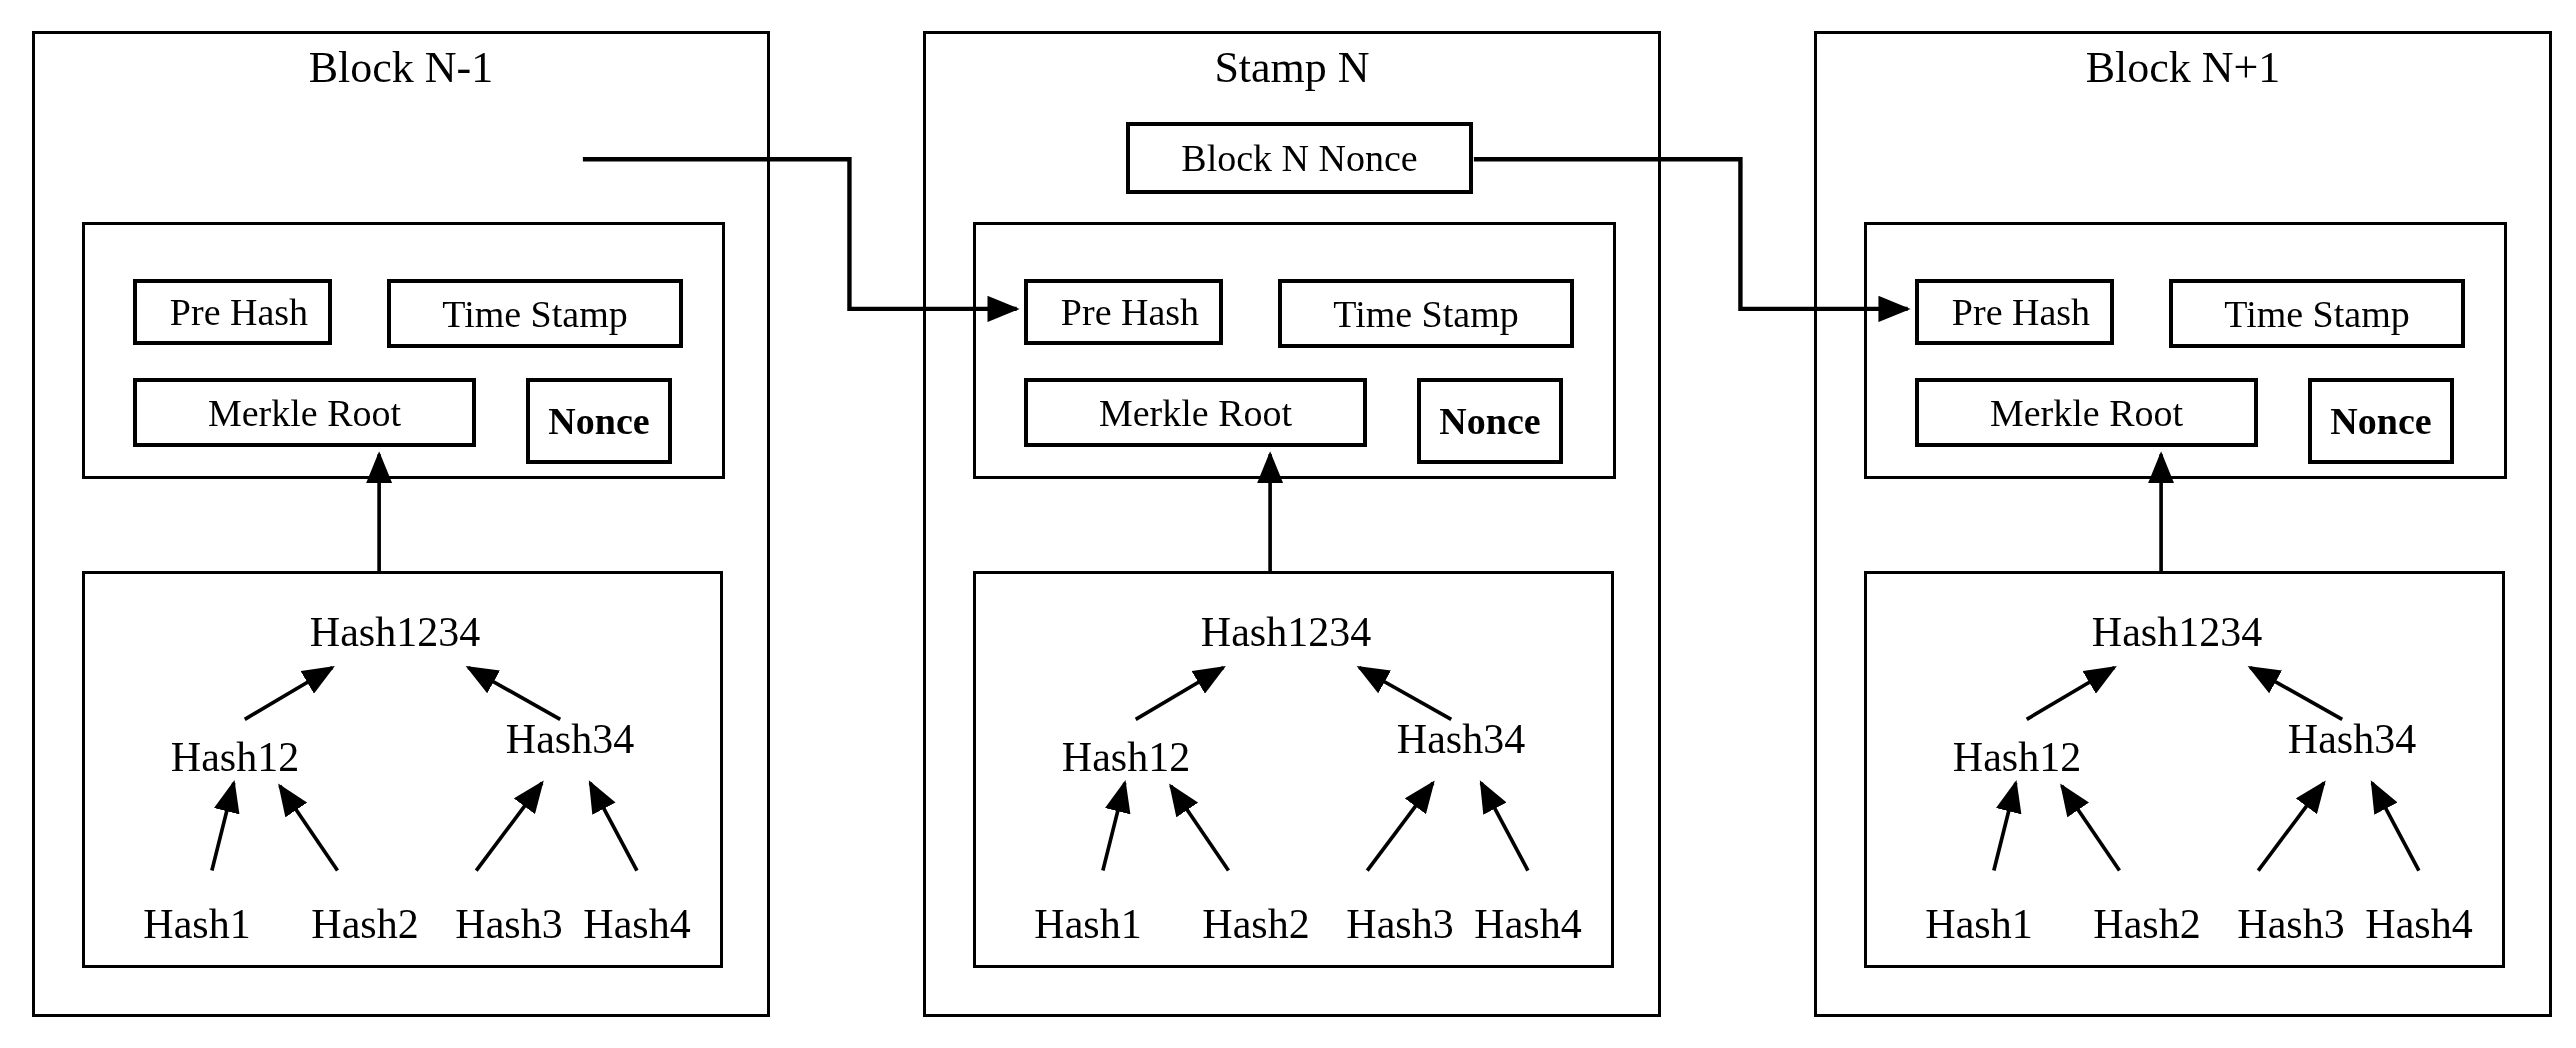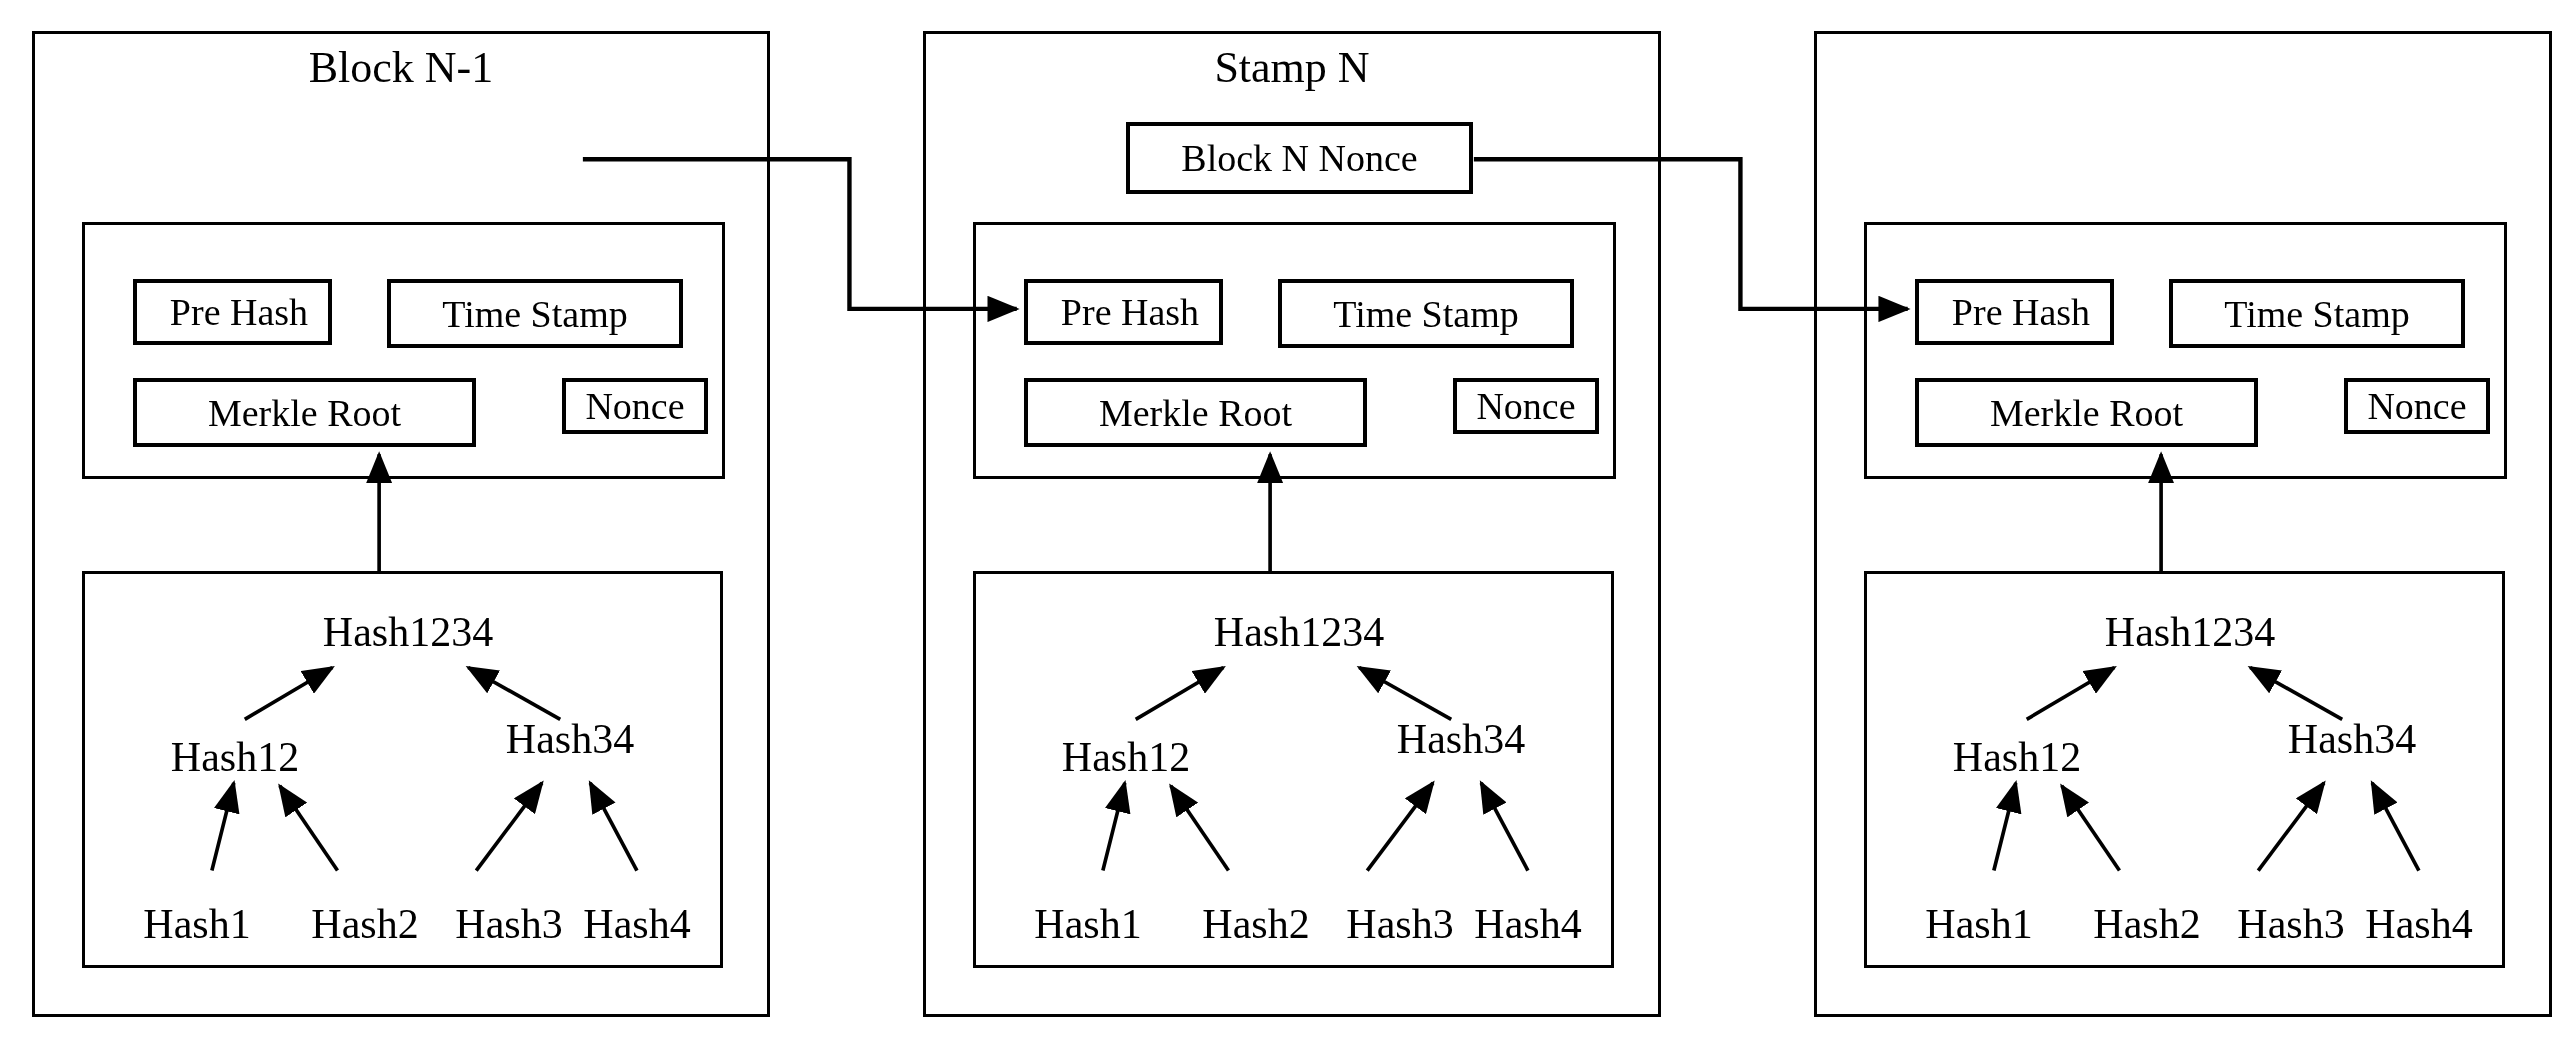--- a/index.html
+++ b/index.html
@@ -8,24 +8,24 @@
   .block{position:absolute;top:31px;width:738px;height:986px;border:3.7px solid #000;box-sizing:border-box;background:#fff;}
   #block-0{left:32px;} #block-1{left:923px;} #block-2{left:1814px;}
   .block-title{position:absolute;left:0;top:13px;width:100%;text-align:center;font-size:44px;line-height:42px;white-space:nowrap;}
   .box{position:absolute;box-sizing:border-box;border:4.4px solid #000;display:flex;align-items:center;justify-content:center;
        font-size:38px;line-height:1;white-space:nowrap;background:#fff;}
   .hash-box{left:200px;top:88px;width:347px;height:72px;}
   .header-box{position:absolute;box-sizing:border-box;left:47px;top:188px;width:643px;height:257px;border:3.7px solid #000;background:#fff;}
   .pre-hash-box{left:48px;top:54px;width:199px;height:66px;padding-left:13px;}
   .time-stamp-box{left:302px;top:54px;width:296px;height:69px;}
   .merkle-root-box{left:48px;top:153px;width:343px;height:69px;}
-  .nonce-box{left:477px;top:153px;width:146px;height:56px;}
+  .nonce-box{left:441px;top:153px;width:146px;height:86px;font-weight:bold;}
   .merkle-box{position:absolute;box-sizing:border-box;left:47px;top:537px;width:641px;height:397px;border:3.7px solid #000;background:#fff;}
   .tree-label{position:absolute;transform:translate(-50%,-50%);font-size:42px;line-height:1;white-space:nowrap;}
-  .n-root{left:310px;top:58px;margin-left:13px;}
+  .n-root{left:310px;top:58px;}
   .n-h12{left:150px;top:183px;} .n-h34{left:485px;top:165px;}
   .n-l1{left:112px;top:350px;} .n-l2{left:280px;top:350px;}
   .n-l3{left:424px;top:350px;} .n-l4{left:552px;top:350px;}
   #arrows{position:absolute;left:0;top:0;pointer-events:none;}
 </style>
 </head>
 <body>
 
 <div id="canvas">
 
@@ -62,20 +62,21 @@
       <div class="tree-label n-h12">Hash12</div>
       <div class="tree-label n-h34">Hash34</div>
       <div class="tree-label n-l1">Hash1</div>
       <div class="tree-label n-l2">Hash2</div>
       <div class="tree-label n-l3">Hash3</div>
       <div class="tree-label n-l4">Hash4</div>
     </div>
   </div>
 
   <div class="block" id="block-2">
+    <div class="block-title">Block N+1</div>
     <div class="header-box">
       <div class="box pre-hash-box">Pre Hash</div>
       <div class="box time-stamp-box">Time Stamp</div>
       <div class="box merkle-root-box">Merkle Root</div>
       <div class="box nonce-box">Nonce</div>
     </div>
     <div class="merkle-box">
       <div class="tree-label n-root">Hash1234</div>
       <div class="tree-label n-h12">Hash12</div>
       <div class="tree-label n-h34">Hash34</div>

